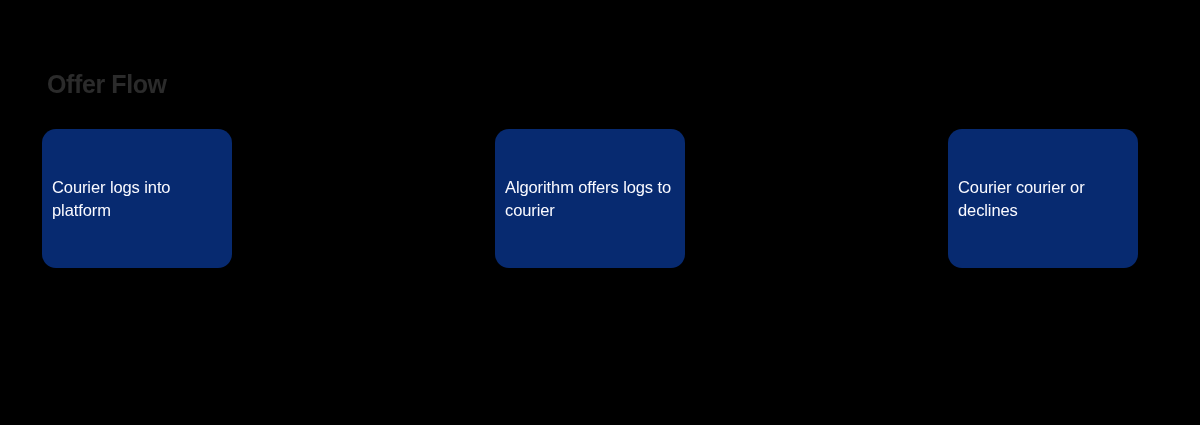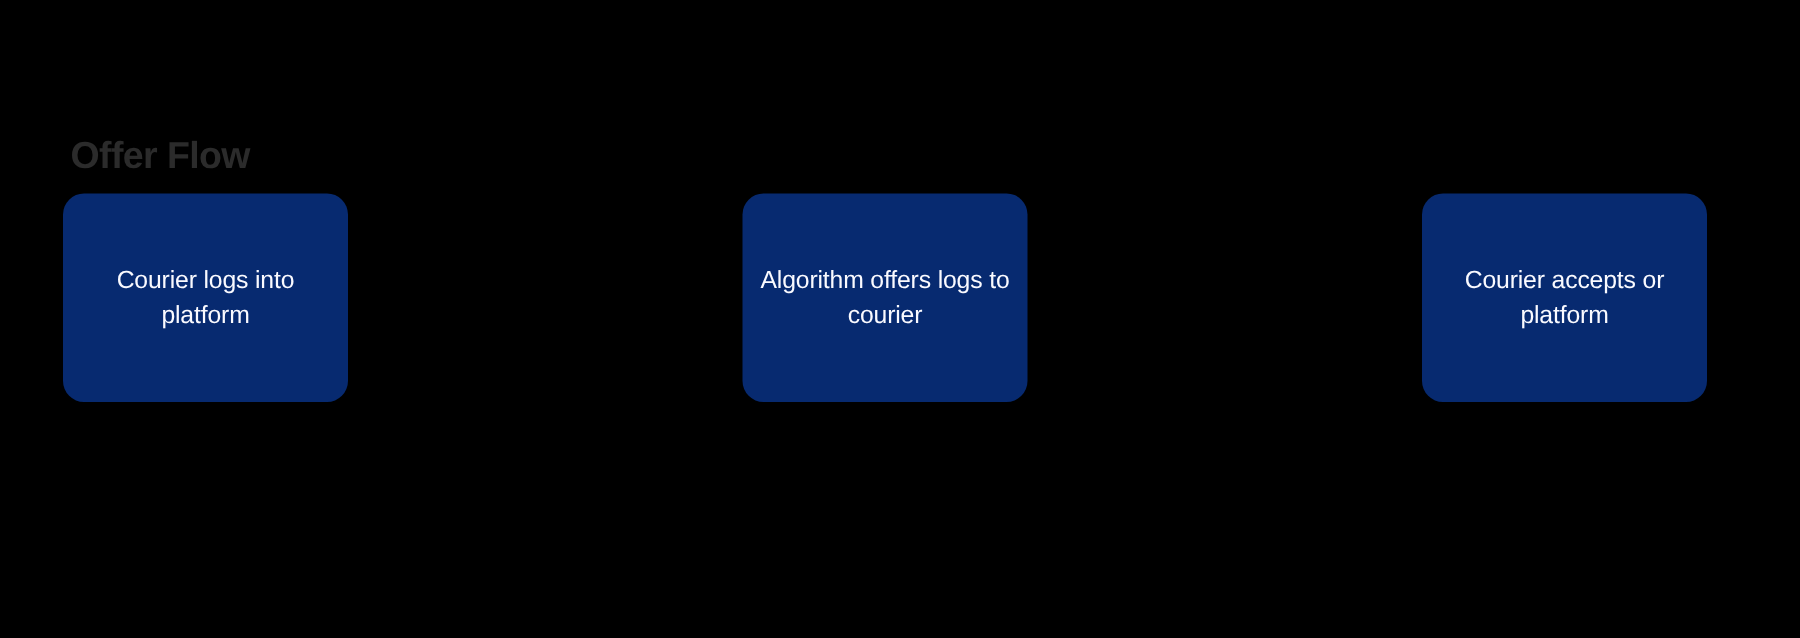--- a/index.html
+++ b/index.html
@@ -26,21 +26,20 @@
     position: absolute;
     left: 47px;
     top: 70px;
     font-size: 25px;
     font-weight: bold;
     letter-spacing: -0.4px;
     color: #2b2b2b;
     line-height: 28px;
     white-space: nowrap;
     user-select: none;
-    margin-top: 20px;
   }
 
   #flow-row {
     position: absolute;
     left: 42px;
     top: 129px;
     width: 1096px;
     height: 139px;
     display: flex;
     flex-direction: row;
@@ -58,21 +57,21 @@
     align-items: center;
     justify-content: center;
     box-sizing: border-box;
     padding: 6px 10px;
   }
 
   .flow-step-label {
     color: #fafaff;
     font-size: 16.5px;
     line-height: 23px;
-    text-align: center;
+    text-align: left;
     letter-spacing: -0.1px;
     word-break: normal;
   }
 </style>
 </head>
 <body>
 
 <div id="canvas">
 
   <div id="diagram-title">Offer Flow</div>
@@ -82,19 +81,19 @@
     <div class="flow-step">
       <span class="flow-step-label">Courier logs into platform</span>
     </div>
 
 
     <div class="flow-step">
       <span class="flow-step-label">Algorithm offers logs to courier</span>
     </div>
 
     <div class="flow-step">
-      <span class="flow-step-label">Courier accepts or platform</span>
+      <span class="flow-step-label">Courier courier or declines</span>
     </div>
 
 
   </div>
 
 </div>
 
 </body></html>

